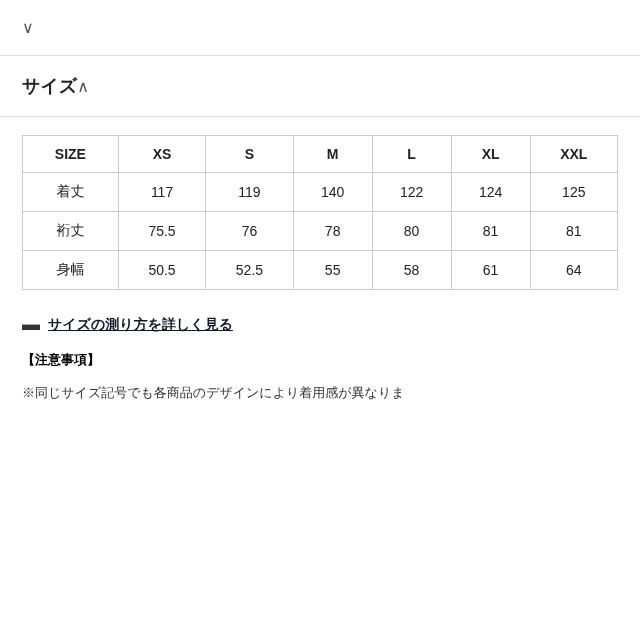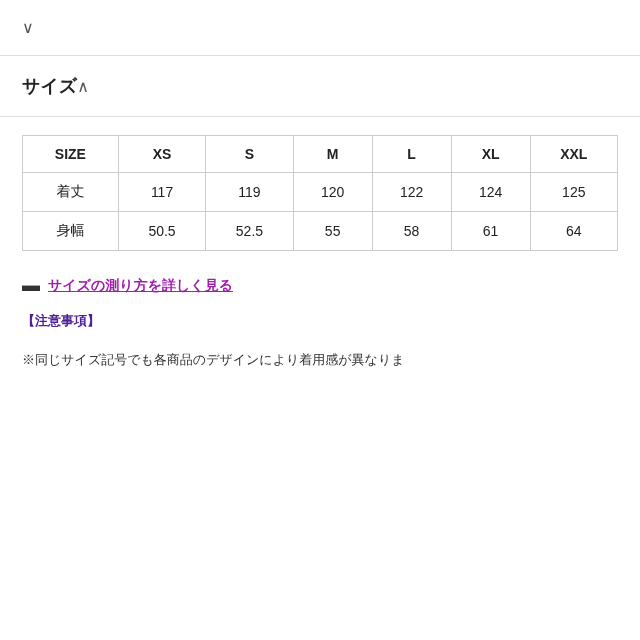--- a/index.html
+++ b/index.html
@@ -101,34 +101,34 @@
     }
 
     .measure-icon {
       font-size: 18px;
       color: #333;
     }
 
     .measure-text {
       font-size: 14px;
       font-weight: 700;
-      color: #a21caf;
+      color: #0f172a;
       text-decoration: underline;
       cursor: pointer;
     }
 
     .notes-section {
       padding: 10px 22px 6px 22px;
     }
 
     .notes-title {
       font-size: 13px;
       font-weight: 600;
-      color: #4c1d95;
-      margin-bottom: 20px;
+      color: #000000;
+      margin-bottom: 14px;
     }
 
     .notes-text {
       font-size: 13px;
       color: #333;
       line-height: 1.6;
     }
   </style>
 </head>
 <body>
@@ -158,24 +158,33 @@
           <th>L</th>
           <th>XL</th>
           <th>XXL</th>
         </tr>
       </thead>
       <tbody id="size-table-body">
       <tr>
             <td>着丈</td>
             <td>117</td>
             <td>119</td>
-            <td>120</td>
+            <td>140</td>
             <td>122</td>
             <td>124</td>
             <td>125</td>
+          </tr>
+          <tr>
+            <td>裄丈</td>
+            <td>75.5</td>
+            <td>76</td>
+            <td>78</td>
+            <td>80</td>
+            <td>81</td>
+            <td>81</td>
           </tr>
           <tr>
             <td>身幅</td>
             <td>50.5</td>
             <td>52.5</td>
             <td>55</td>
             <td>58</td>
             <td>61</td>
             <td>64</td>
           </tr>

